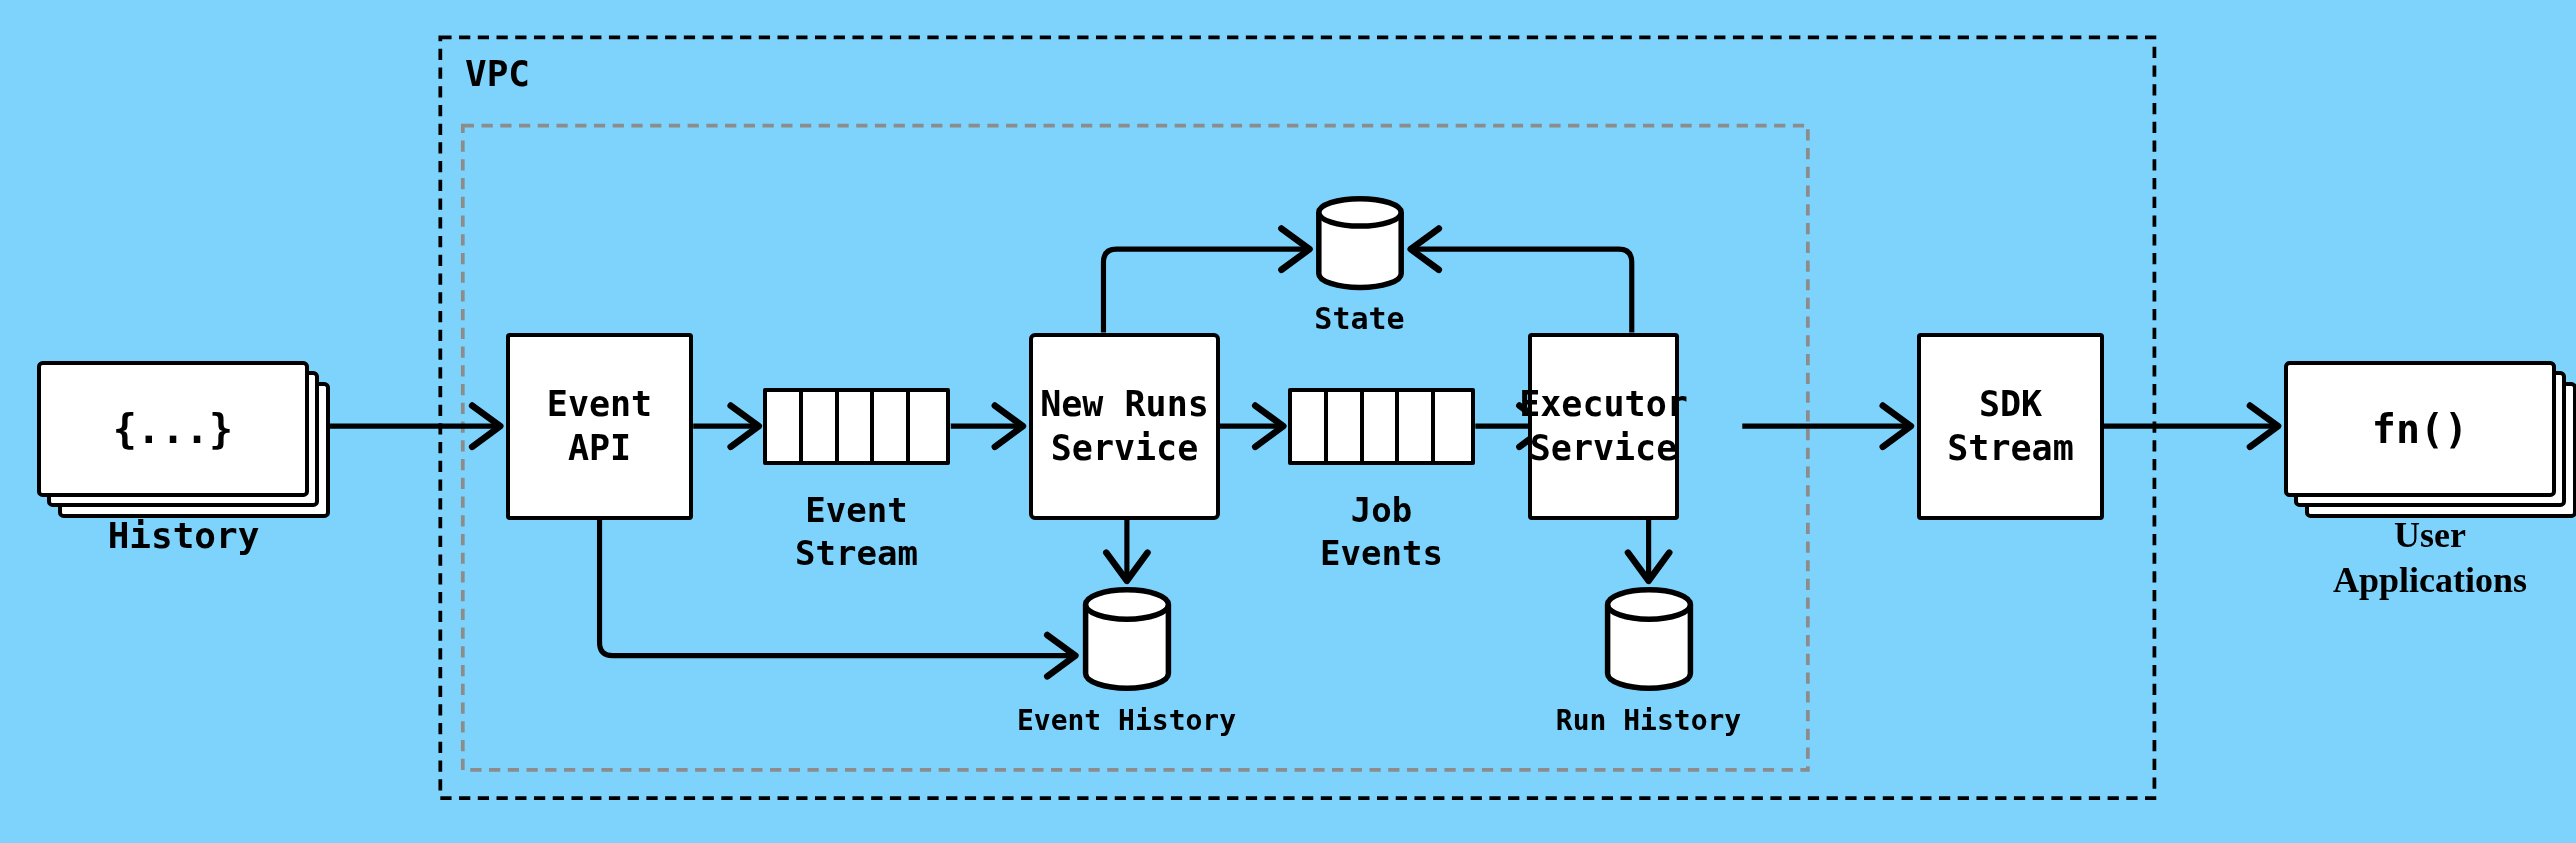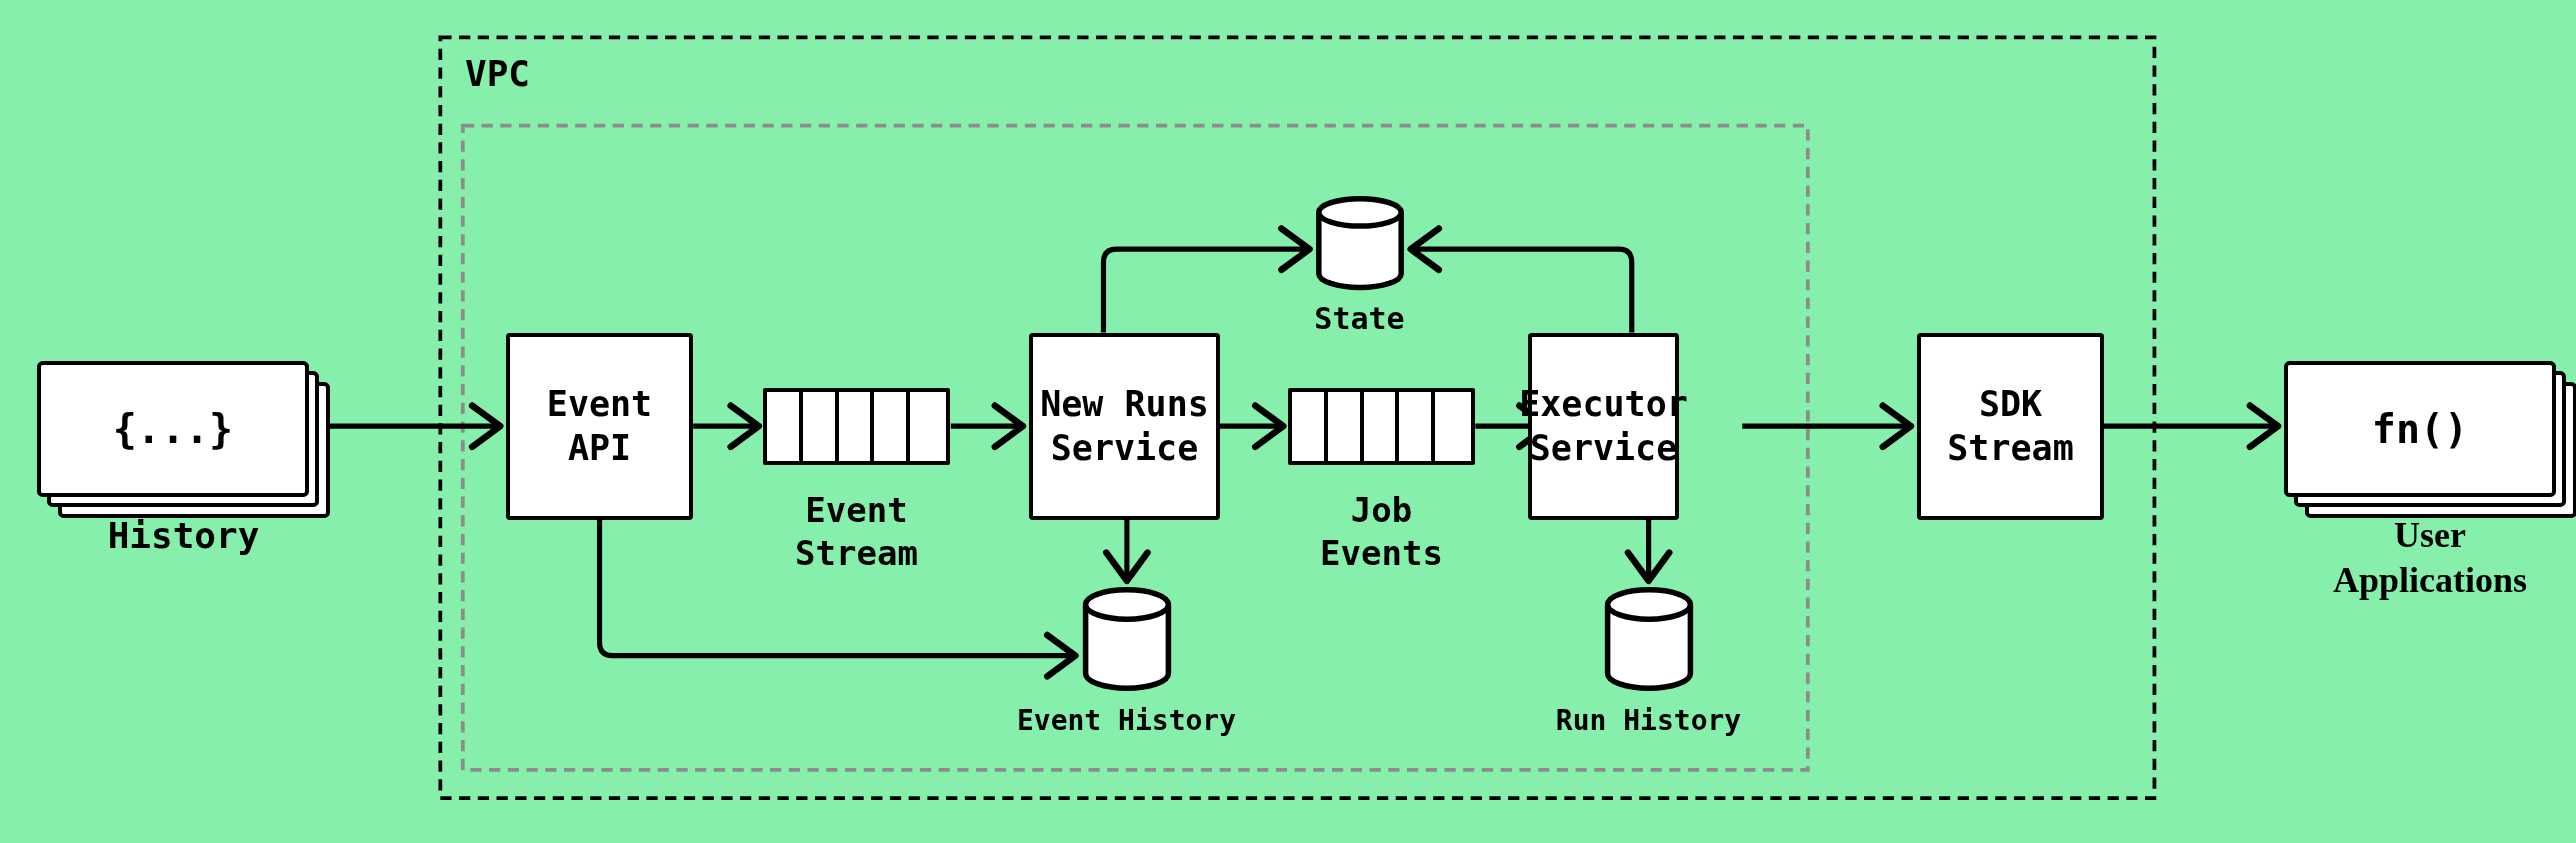--- a/index.html
+++ b/index.html
@@ -1,17 +1,17 @@
 <!DOCTYPE html>
 <html style="font-size:15px"><head>
 <meta charset="utf-8">
 <style>
   html,body{margin:0;padding:0;background:#fff;}
   #canvas{
-    position:relative;width:2576px;height:843px;background:#86efac;overflow:hidden;
+    position:relative;width:2576px;height:843px;background:#7dd3fc;overflow:hidden;
     font-family:"DejaVu Sans Mono","Liberation Mono",monospace;color:#000;
   }
   #wires{position:absolute;left:0;top:0;width:2576px;height:843px;}
   .node{
     position:absolute;box-sizing:border-box;border:4.7px solid #000;background:#fff;
     display:flex;align-items:center;justify-content:center;text-align:center;
     font-weight:bold;font-size:35px;line-height:1.25;white-space:pre-line;border-radius:3.7px;
   }
   .queue{
     position:absolute;box-sizing:border-box;border:4.7px solid #000;background:#fff;
@@ -84,21 +84,21 @@
   <div class="queue" style="left:763px;top:388px;width:187px;height:77px;">
     <span></span>
       <span></span>
       <span></span>
       <span></span>
       <span></span>
   </div>
   <div class="lbl fs36" style="left:763px;top:489px;width:187px;">Event
 Stream</div>
 
-  <div class="node" style="left:1029px;top:333px;width:191px;height:187px;">New Runs
+  <div class="node" style="left:1029px;top:333px;width:191px;height:187px;border-radius:6px;">New Runs
 Service</div>
 
   <div class="queue" style="left:1288px;top:388px;width:187px;height:77px;">
     <span></span>
       <span></span>
       <span></span>
       <span></span>
       <span></span>
   </div>
   <div class="lbl fs36" style="left:1288px;top:489px;width:187px;">Job

